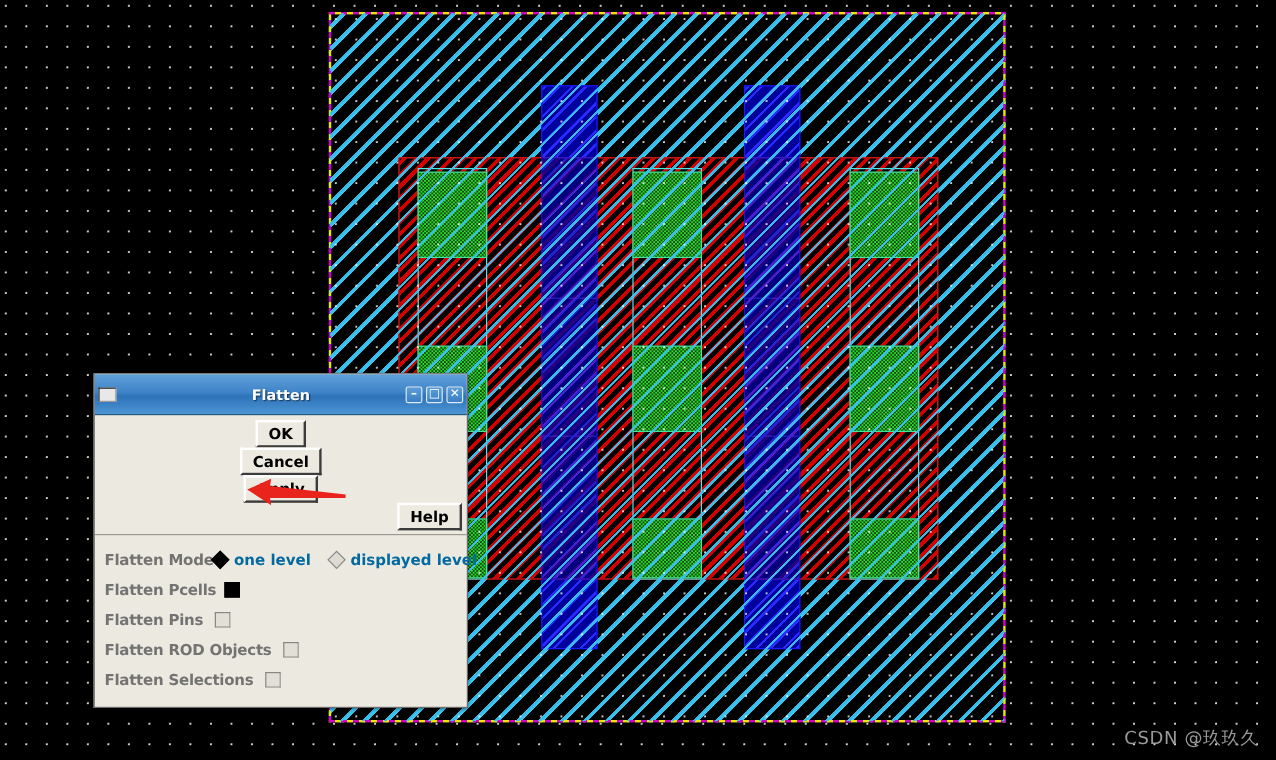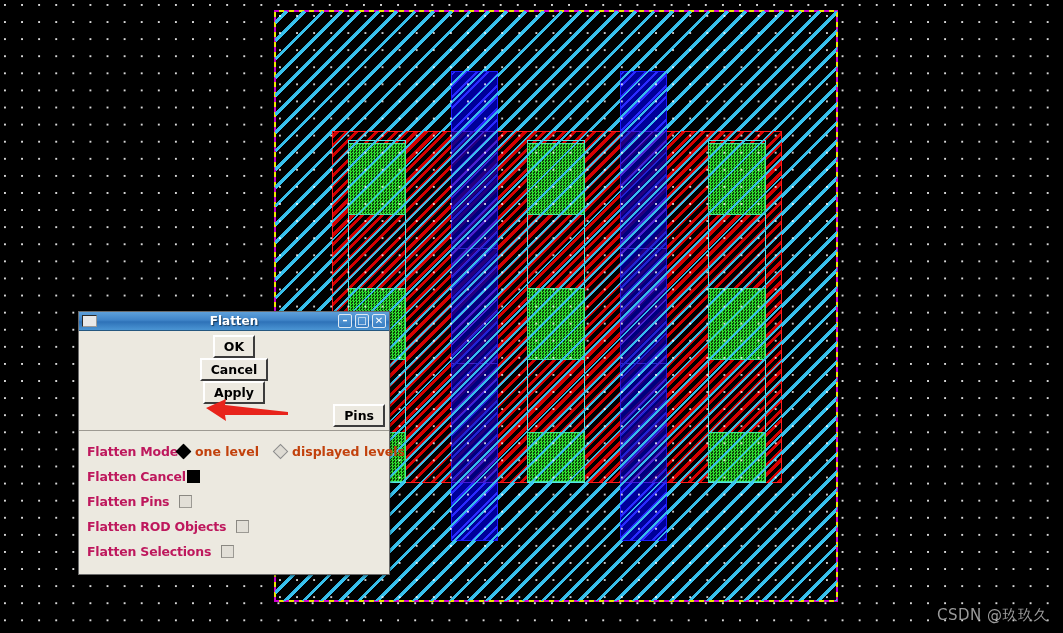--- a/index.html
+++ b/index.html
@@ -128,21 +128,21 @@
     position: absolute;
     left: 78px; top: 311px;
     width: 312px;
     background: #ece9e0;
     border: 1px solid #6b6b6b;
     box-shadow: 0 1px 3px rgba(0,0,0,0.6);
     font-family: "DejaVu Sans", "Liberation Sans", sans-serif;
   }
 
   #titlebar {
-    height: 19px;
+    height: 34px;
     background: linear-gradient(to bottom, #5ea0da 0%, #3f84c8 45%, #2e72b8 55%, #4b95d4 100%);
     display: flex; align-items: center;
     padding: 0 3px;
     border-bottom: 1px solid #25577f;
     position: relative;
   }
   #titlebar-icon {
     width: 15px; height: 12px;
     background: #e8e8e8;
     border: 1px solid #2a2a2a;
@@ -205,41 +205,41 @@
     padding: 8px 6px 10px 8px;
   }
   .opt-row {
     display: flex;
     align-items: center;
     height: 25px;
   }
   .opt-label {
     font-size: 12.5px;
     font-weight: bold;
-    color: #be185d;
+    color: #737373;
     white-space: nowrap;
     letter-spacing: -0.2px;
   }
   .opt-label.fixed { width: 100px; }
 
   .radio-group { display: flex; align-items: center; gap: 6px; }
   .radio {
     width: 11px; height: 11px;
     transform: rotate(45deg);
     border: 1px solid #8d8d8d;
     background: #dedbd3;
     flex: 0 0 auto;
     cursor: pointer;
   }
   .radio.on {
     background: #000000;
     border-color: #000000;
   }
   .radio-text {
-    font-size: 12.5px; font-weight: bold; color: #c2410c;
+    font-size: 12.5px; font-weight: bold; color: #0369a1;
     white-space: nowrap;
   }
 
   .checkbox {
     width: 13px; height: 13px;
     border: 1px solid #9c9a94;
     border-top-color: #8a8882;
     border-left-color: #8a8882;
     background: #e2dfd7;
     cursor: pointer;
@@ -305,37 +305,37 @@
       <div class="win-btn">–</div>
       <div class="win-btn">□</div>
       <div class="win-btn">✕</div>
     </div>
   </div>
 
   <div id="button-row">
     <button class="dlg-btn">OK</button>
     <button class="dlg-btn">Cancel</button>
     <button class="dlg-btn">Apply</button>
-    <button class="dlg-btn" id="help-btn">Pins</button>
+    <button class="dlg-btn" id="help-btn">Help</button>
   </div>
 
   <div id="options">
 
     <div class="opt-row">
       <span class="opt-label fixed">Flatten Mode</span>
       <span class="radio-group">
         <span class="radio on"></span>
         <span class="radio-text">one level</span>
         <span class="radio gap-s"></span>
-        <span class="radio-text">displayed levels</span>
+        <span class="radio-text">displayed level</span>
       </span>
     </div>
 
     <div class="opt-row">
-      <span class="opt-label fixed">Flatten Cancel</span>
+      <span class="opt-label fixed">Flatten Pcells</span>
       <span class="checkbox on"></span>
     </div>
 
     <div class="opt-row">
       <span class="opt-label">Flatten Pins</span>
       <span class="checkbox gap-s"></span>
     </div>
 
     <div class="opt-row">
       <span class="opt-label">Flatten ROD Objects</span>

